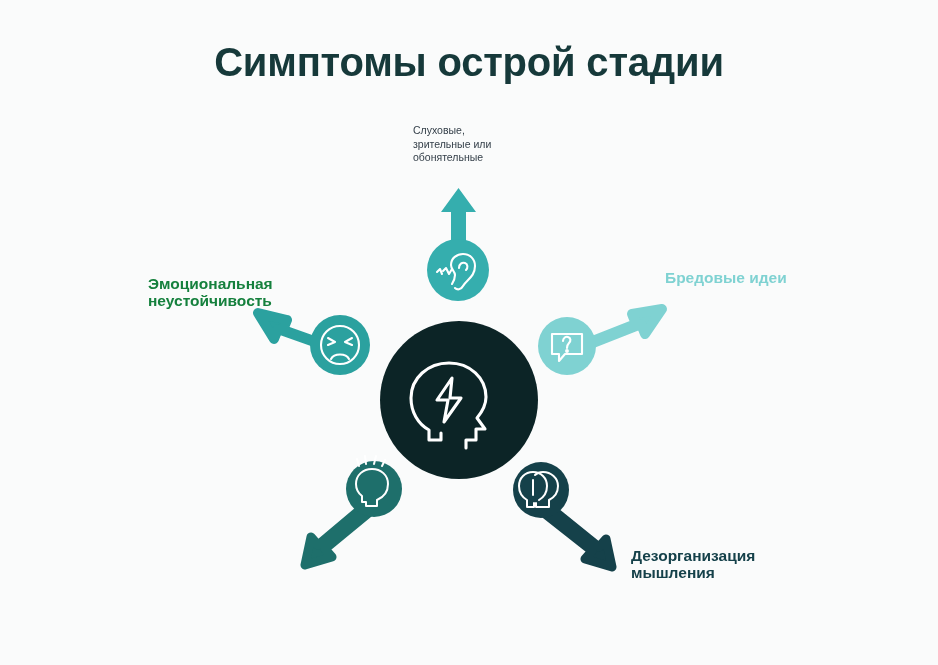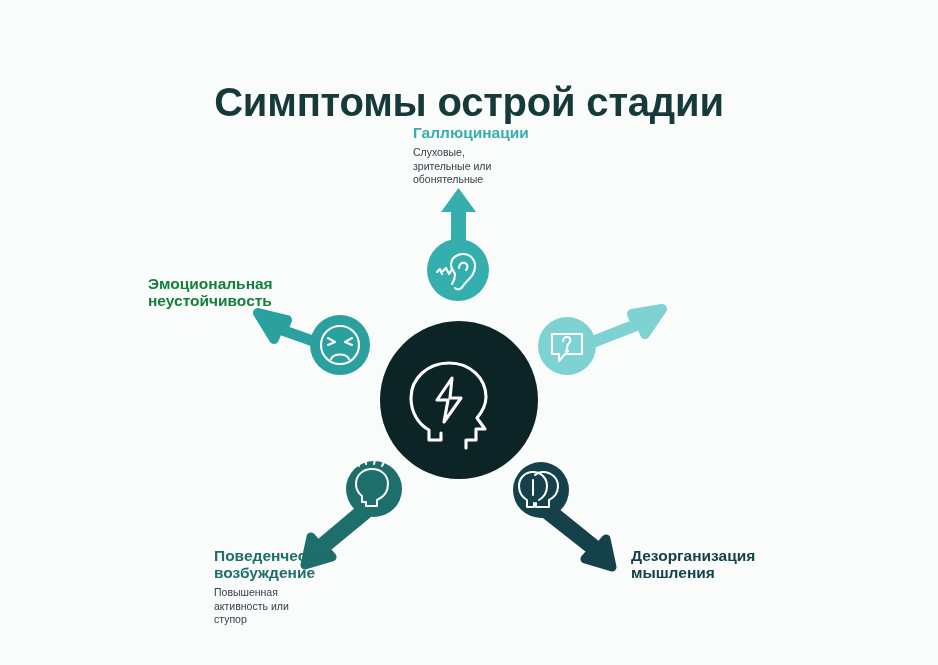--- a/index.html
+++ b/index.html
@@ -14,21 +14,20 @@
   .svg-layer{position:absolute;left:0;top:0;width:938px;height:665px;}
 
   .title{
     position:absolute;
     left:0;top:40px;width:938px;
     text-align:center;
     font-size:40px;
     font-weight:bold;
     color:#16393a;
     letter-spacing:-0.2px;
-    margin-top:40px;
   }
 
   .node-text{position:absolute;}
   .node-head{
     font-size:15.5px;
     font-weight:bold;
     line-height:17px;
     margin:0 0 5px 0;
     white-space:pre-line;
   }
@@ -146,40 +145,33 @@
                  C519,478 525,472 533,472
                  C541,472 547,478 547,486
                  C547,492 544,497 539,500"></path>
         <path d="M533,480 L533,495"></path>
       </g>
     </g>
 
   </svg>
 
   <div class="node-text n-halluc">
-    <div class="node-head" style="color:#35aeae">Галлюцинации</div>
     <div class="node-body">Слуховые,
 зрительные или
 обонятельные</div>
   </div>
 
   <div class="node-text n-emot">
     <div class="node-head" style="color:#15803d">Эмоциональная
 неустойчивость</div>
   </div>
 
   <div class="node-text n-delus">
+    <div class="node-head" style="color:#7fd2d2">Бредовые идеи</div>
   </div>
 
-  <div class="node-text n-behav">
-    <div class="node-head" style="color:#1e6f6b">Поведенческое
-возбуждение</div>
-    <div class="node-body">Повышенная
-активность или
-ступор</div>
-  </div>
 
   <div class="node-text n-disorg">
     <div class="node-head" style="color:#15414a">Дезорганизация
 мышления</div>
   </div>
 
 </div>
 
 </body></html>

